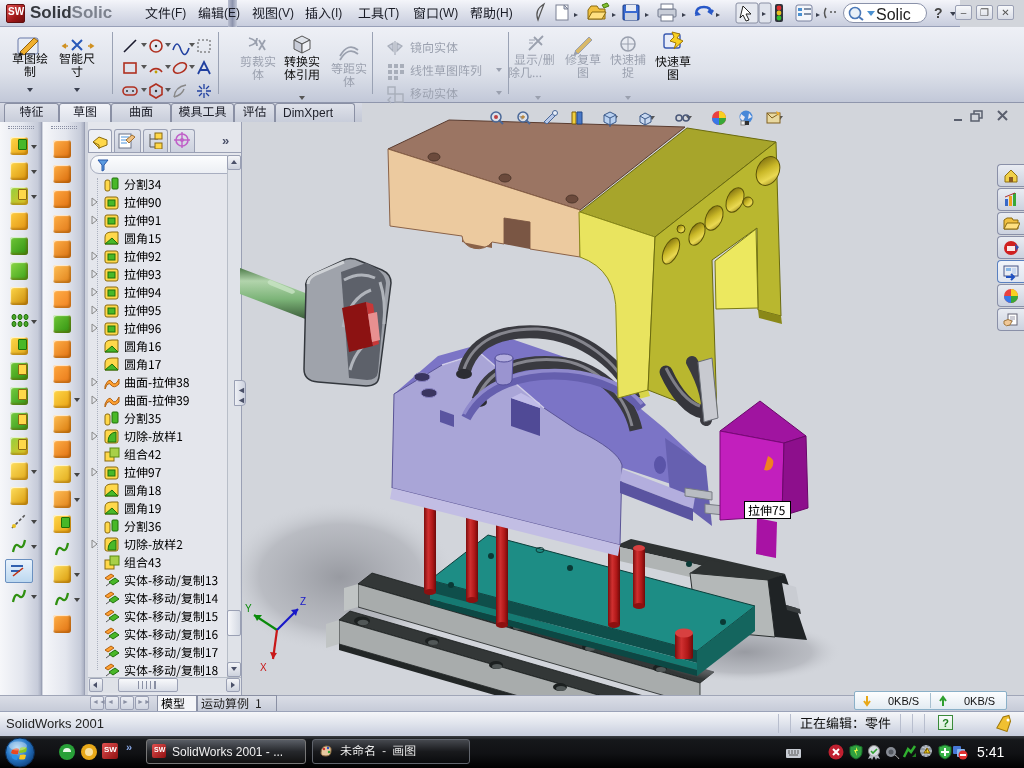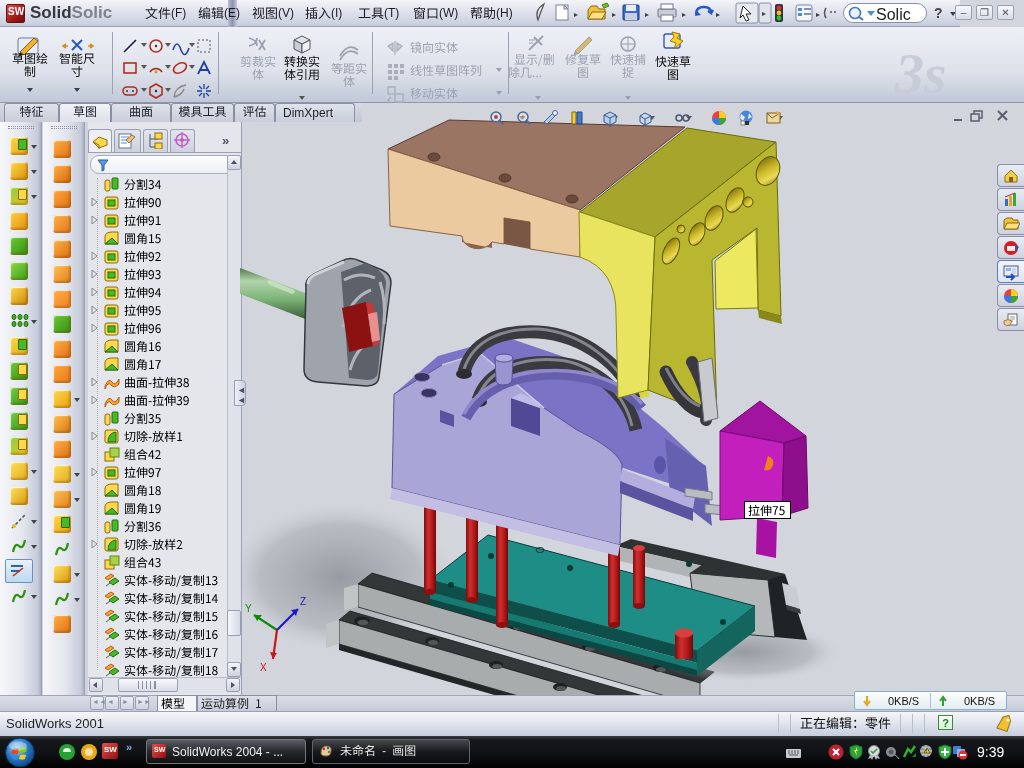--- a/index.html
+++ b/index.html
@@ -196,21 +196,20 @@
       </svg>
       <svg class="abs" style="left:615px;top:34px" width="26" height="22" viewBox="0 0 26 22">
         <circle cx="13" cy="10" r="7" fill="none" stroke="#9aa0ae" stroke-width="1.6"></circle>
         <path d="M13 3v14M6 10h14" stroke="#9aa0ae"></path>
       </svg>
       <div class="dd" style="left:625px;top:96px;border-top-color:#9aa0ae"></div>
       <svg class="abs" style="left:660px;top:30px" width="28" height="26" viewBox="0 0 28 26">
         <rect x="4" y="4" width="16" height="14" rx="2" fill="#e8ecf8" stroke="#3858b0" stroke-width="1.4"></rect>
         <path d="M12 2l8 2-3 4 6 3-9 8 2-6-6-2 4-4z" fill="#f8d020" stroke="#a07808" stroke-width="1"></path>
       </svg>
-      <div class="abs" style="left:895px;top:40px;font-size:58px;font-style:italic;font-weight:bold;color:#c7ccd8;font-family:'Liberation Serif',serif">3s</div>
       <div id="tabrow" class="abs"></div>
       <div class="tab" style="left:4px;top:103px;width:55px"></div>
       <div class="tab act" style="left:59px;top:103px;width:52px"></div>
       <div class="tab" style="left:111px;top:103px;width:60px"></div>
       <div class="tab" style="left:171px;top:103px;width:63px"></div>
       <div class="tab" style="left:234px;top:103px;width:41px"></div>
       <div class="tab" style="left:275px;top:103px;width:80px"></div>
       <div class="abs" style="left:283px;top:106px;font-size:12px;color:#20222c">DimXpert</div>
       <div id="mainbg" class="abs"></div>
       <div class="vtb abs" style="left:0;top:122px;height:573px"></div>
@@ -837,21 +836,21 @@
       <svg class="abs" style="left:80px;top:743px" width="18" height="18">
         <circle cx="9" cy="9" r="8" fill="#e8a818"></circle>
         <circle cx="9" cy="9" r="4" fill="#f8e0a0"></circle>
       </svg>
       <div class="abs" style="left:102px;top:743px;width:16px;height:16px;background:linear-gradient(135deg,#e05050,#901010);border-radius:2px"></div>
       <div class="abs" style="left:104px;top:745px;color:#fff;font-size:8px;font-weight:bold">SW</div>
       <div class="abs" style="left:126px;top:741px;color:#88a8e8;font-size:11px;font-weight:bold">»</div>
       <div class="tbtn" style="left:146px;top:739px;width:160px;border-color:#777;background:linear-gradient(#5a5e66,#26282c 50%,#111)"></div>
       <div class="abs" style="left:152px;top:744px;width:14px;height:14px;background:linear-gradient(135deg,#e05050,#901010);border-radius:2px"></div>
       <div class="abs" style="left:154px;top:746px;color:#fff;font-size:7px;font-weight:bold">SW</div>
-      <div class="abs" style="left:172px;top:745px;color:#f0f0f0;font-size:12px">SolidWorks 2004 - ...</div>
+      <div class="abs" style="left:172px;top:745px;color:#f0f0f0;font-size:12px">SolidWorks 2001 - ...</div>
       <div class="tbtn" style="left:312px;top:739px;width:158px"></div>
       <svg class="abs" style="left:318px;top:743px" width="16" height="16">
         <path d="M3 10 Q3 4 8 3 Q14 3 13 8 Q13 13 8 13 Q3 13 3 10Z" fill="#e8c8a0" stroke="#8a6a40"></path>
         <circle cx="6" cy="6" r="1.2" fill="#d03030"></circle>
         <circle cx="10" cy="5" r="1.2" fill="#3050c0"></circle>
         <circle cx="11" cy="9" r="1.2" fill="#30a030"></circle>
       </svg>
       <svg class="abs" style="left:786px;top:747px" width="16" height="12">
         <rect x="0" y="2" width="15" height="9" rx="1" fill="#c8ccd4"></rect>
         <path d="M2 4h2M5 4h2M8 4h2M11 4h2M2 6h2M5 6h2M8 6h2M11 6h2M3 8h9" stroke="#555" stroke-width="1"></path>
@@ -887,21 +886,21 @@
       <svg class="abs" style="left:937px;top:744px" width="16" height="16" viewBox="0 0 16 16">
         <path d="M8 1l6 2v5q0 5-6 7-6-2-6-7V3z" fill="#38b048" stroke="#187028"></path>
         <path d="M8 4v8M4 8h8" stroke="#fff" stroke-width="2"></path>
       </svg>
       <svg class="abs" style="left:952px;top:744px" width="16" height="16" viewBox="0 0 16 16">
         <rect x="1" y="2" width="8" height="8" rx="1" fill="#4878d8"></rect>
         <rect x="5" y="5" width="8" height="8" rx="1" fill="#88b8f0"></rect>
         <circle cx="11" cy="11" r="4.5" fill="#e03030"></circle>
         <rect x="8" y="10" width="6" height="2" fill="#fff"></rect>
       </svg>
-      <div class="abs" style="left:977px;top:744px;color:#fff;font-size:14px">9:39</div>
+      <div class="abs" style="left:977px;top:744px;color:#fff;font-size:14px">5:41</div>
       <svg class="abs" style="left:0;top:0;z-index:50;pointer-events:none" width="1024" height="768" viewBox="0 0 1024 768">
         <defs>
           <path id="g0" d="M5.1 -9.9C5.4 -9.3 5.8 -8.5 6 -8L7 -8.3C6.8 -8.8 6.4 -9.6 6 -10.2ZM0.6 -8V-7.1H2.5C3.2 -5.3 4.1 -3.7 5.4 -2.4C4 -1.3 2.4 -0.5 0.4 0.1C0.6 0.3 0.9 0.7 1 0.9C3 0.3 4.7 -0.6 6 -1.8C7.4 -0.6 9 0.3 11 0.9C11.1 0.6 11.4 0.2 11.6 0C9.7 -0.4 8.1 -1.3 6.7 -2.4C7.9 -3.6 8.9 -5.2 9.6 -7.1H11.4V-8ZM6 -3C4.9 -4.2 4 -5.5 3.4 -7.1H8.5C7.9 -5.5 7.1 -4.1 6 -3Z"></path>
 <path id="g1" d="M3.8 -4.1V-3.2H7.2V1H8.1V-3.2H11.4V-4.1H8.1V-6.7H10.9V-7.6H8.1V-9.9H7.2V-7.6H5.6C5.8 -8.2 5.9 -8.7 6 -9.3L5.2 -9.5C4.9 -7.9 4.4 -6.4 3.7 -5.4C3.9 -5.3 4.3 -5 4.5 -4.9C4.8 -5.4 5.1 -6 5.4 -6.7H7.2V-4.1ZM3.2 -10C2.6 -8.2 1.5 -6.4 0.4 -5.2C0.5 -5 0.8 -4.6 0.9 -4.4C1.3 -4.8 1.6 -5.2 2 -5.8V0.9H2.9V-7.2C3.3 -8 3.7 -8.9 4.1 -9.8Z"></path>
 <path id="g2" d="M0.5 -0.6 0.7 0.2C1.7 -0.2 2.9 -0.7 4.2 -1.2L4 -2C2.7 -1.5 1.4 -0.9 0.5 -0.6ZM0.7 -5.1C0.9 -5.2 1.2 -5.2 2.5 -5.4C2 -4.6 1.6 -4 1.4 -3.8C1 -3.3 0.8 -3 0.5 -3C0.6 -2.8 0.8 -2.4 0.8 -2.2C1 -2.3 1.4 -2.4 4.1 -3.1C4 -3.3 4 -3.6 4 -3.8L2 -3.4C2.9 -4.5 3.7 -5.8 4.4 -7.2L3.6 -7.6C3.4 -7.1 3.2 -6.6 2.9 -6.2L1.6 -6.1C2.3 -7.1 3 -8.5 3.4 -9.8L2.6 -10.1C2.1 -8.6 1.3 -7 1.1 -6.6C0.9 -6.2 0.7 -6 0.5 -5.9C0.6 -5.7 0.7 -5.3 0.7 -5.1ZM7.5 -4.2V-2.4H6.5V-4.2ZM8.1 -4.2H9V-2.4H8.1ZM5.8 -4.9V0.9H6.5V-1.7H7.5V0.6H8.1V-1.7H9V0.6H9.6V-1.7H10.5V0.1C10.5 0.2 10.4 0.2 10.3 0.2C10.2 0.2 10 0.2 9.8 0.2C9.9 0.4 9.9 0.7 10 0.9C10.4 0.9 10.7 0.9 10.9 0.7C11.1 0.6 11.2 0.4 11.2 0.1V-5L10.5 -4.9ZM9.6 -4.2H10.5V-2.4H9.6ZM7.3 -9.9C7.5 -9.6 7.6 -9.1 7.8 -8.8H5V-6.2C5 -4.3 4.9 -1.7 3.8 0.3C3.9 0.3 4.3 0.6 4.5 0.8C5.6 -1.2 5.8 -4 5.8 -6H11V-8.8H8.7C8.6 -9.2 8.4 -9.7 8.1 -10.2ZM5.8 -8H10.2V-6.7H5.8Z"></path>
 <path id="g3" d="M6.6 -9H9.8V-7.8H6.6ZM5.8 -9.7V-7.1H10.7V-9.7ZM1 -4C1.1 -4.1 1.4 -4.2 1.8 -4.2H2.9V-2.4L0.5 -2L0.7 -1.1L2.9 -1.6V0.9H3.8V-1.8L5.1 -2L5.1 -2.8L3.8 -2.6V-4.2H4.9V-5H3.8V-6.8H2.9V-5H1.8C2.1 -5.8 2.4 -6.8 2.7 -7.8H4.9V-8.7H3C3.1 -9.1 3.2 -9.5 3.2 -9.9L2.4 -10.1C2.3 -9.6 2.2 -9.1 2.1 -8.7H0.6V-7.8H1.9C1.6 -6.8 1.4 -6 1.3 -5.7C1.1 -5.2 0.9 -4.8 0.7 -4.8C0.8 -4.6 0.9 -4.2 1 -4ZM9.8 -5.7V-4.6H6.7V-5.7ZM4.8 -0.9 4.9 -0.1 9.8 -0.5V1H10.6V-0.6L11.5 -0.6L11.5 -1.4L10.6 -1.3V-5.7H11.4V-6.4H5.1V-5.7H5.9V-1ZM9.8 -3.9V-2.9H6.7V-3.9ZM9.8 -2.2V-1.3L6.7 -1V-2.2Z"></path>
 <path id="g4" d="M5.4 -9.5V-3.1H6.3V-8.7H10V-3.1H10.9V-9.5ZM1.8 -9.6C2.3 -9.2 2.7 -8.5 3 -8.1L3.7 -8.6C3.5 -9 3 -9.6 2.5 -10.1ZM7.6 -7.8V-5.4C7.6 -3.6 7.3 -1.3 4.2 0.3C4.4 0.4 4.7 0.8 4.8 1C6.6 0 7.6 -1.3 8.1 -2.6V-0.2C8.1 0.6 8.4 0.8 9.2 0.8H10.3C11.3 0.8 11.5 0.3 11.6 -1.6C11.4 -1.7 11.1 -1.8 10.8 -2C10.8 -0.2 10.7 0.1 10.3 0.1H9.3C9 0.1 8.9 0 8.9 -0.3V-3.3H8.3C8.5 -4 8.5 -4.8 8.5 -5.4V-7.8ZM0.8 -8V-7.2H3.7C3 -5.7 1.7 -4.2 0.5 -3.3C0.6 -3.2 0.8 -2.7 0.9 -2.4C1.4 -2.8 1.8 -3.2 2.3 -3.7V0.9H3.1V-4.2C3.6 -3.7 4.1 -3 4.3 -2.6L4.9 -3.3C4.7 -3.6 3.8 -4.6 3.4 -5.1C3.9 -5.9 4.4 -6.8 4.8 -7.7L4.3 -8.1L4.1 -8Z"></path>
 <path id="g5" d="M4.5 -3.3C5.5 -3.1 6.7 -2.7 7.4 -2.4L7.7 -3C7.1 -3.3 5.8 -3.7 4.9 -3.9ZM3.3 -1.8C5 -1.6 7 -1.1 8.2 -0.7L8.6 -1.4C7.4 -1.8 5.3 -2.3 3.7 -2.4ZM1 -9.6V1H1.9V0.5H10.1V1H11V-9.6ZM1.9 -0.3V-8.7H10.1V-0.3ZM5 -8.5C4.4 -7.5 3.3 -6.6 2.3 -6C2.5 -5.8 2.8 -5.6 2.9 -5.4C3.3 -5.7 3.7 -6 4 -6.3C4.4 -5.9 4.8 -5.5 5.3 -5.2C4.3 -4.7 3.2 -4.4 2.1 -4.2C2.2 -4 2.4 -3.6 2.5 -3.4C3.7 -3.7 5 -4.1 6.1 -4.8C7.1 -4.2 8.2 -3.8 9.4 -3.6C9.5 -3.8 9.7 -4.1 9.9 -4.2C8.8 -4.4 7.8 -4.8 6.8 -5.2C7.7 -5.8 8.5 -6.5 9 -7.3L8.5 -7.6L8.3 -7.5H5.2C5.4 -7.8 5.6 -8 5.7 -8.2ZM4.5 -6.8 4.6 -6.8H7.7C7.3 -6.4 6.7 -6 6.1 -5.6C5.5 -5.9 4.9 -6.3 4.5 -6.8Z"></path>
 <path id="g6" d="M8.8 -2.9V-2.1H10.2V-0.5H8.3V-6.4H11.4V-7.2H8.3V-8.8C9.2 -8.9 10.1 -9.1 10.8 -9.3L10.3 -10C9 -9.6 6.7 -9.3 4.8 -9.2C4.9 -9 5 -8.7 5.1 -8.5C5.8 -8.5 6.7 -8.6 7.5 -8.7V-7.2H4.4V-6.4H7.5V-0.5H5.5V-2.1H7V-2.9H5.5V-4.4C6 -4.5 6.6 -4.7 7 -4.9L6.6 -5.6C6.1 -5.4 5.4 -5.1 4.7 -4.9V0.9H5.5V0.4H10.2V1H11V-5.2H8.8V-4.4H10.2V-2.9ZM1.9 -10.1V-7.7H0.6V-6.8H1.9V-4.1L0.4 -3.7L0.7 -2.8L1.9 -3.2V-0.1C1.9 0 1.9 0.1 1.8 0.1C1.6 0.1 1.3 0.1 0.9 0.1C1 0.3 1.1 0.7 1.1 0.9C1.8 0.9 2.2 0.9 2.4 0.7C2.7 0.6 2.8 0.4 2.8 -0.1V-3.5L4.1 -3.9L4 -4.7L2.8 -4.3V-6.8H3.9V-7.7H2.8V-10.1Z"></path>
 <path id="g7" d="M3.5 -9.1C4.3 -8.5 4.9 -7.8 5.5 -7.1C4.7 -3.7 3.2 -1.2 0.5 0.2C0.7 0.3 1.2 0.7 1.3 0.9C3.8 -0.5 5.3 -2.7 6.2 -5.9C7.5 -3.5 8.4 -0.7 11.1 0.8C11.2 0.6 11.4 0.1 11.6 -0.2C7.6 -2.6 7.9 -7.1 4.1 -9.8Z"></path>

